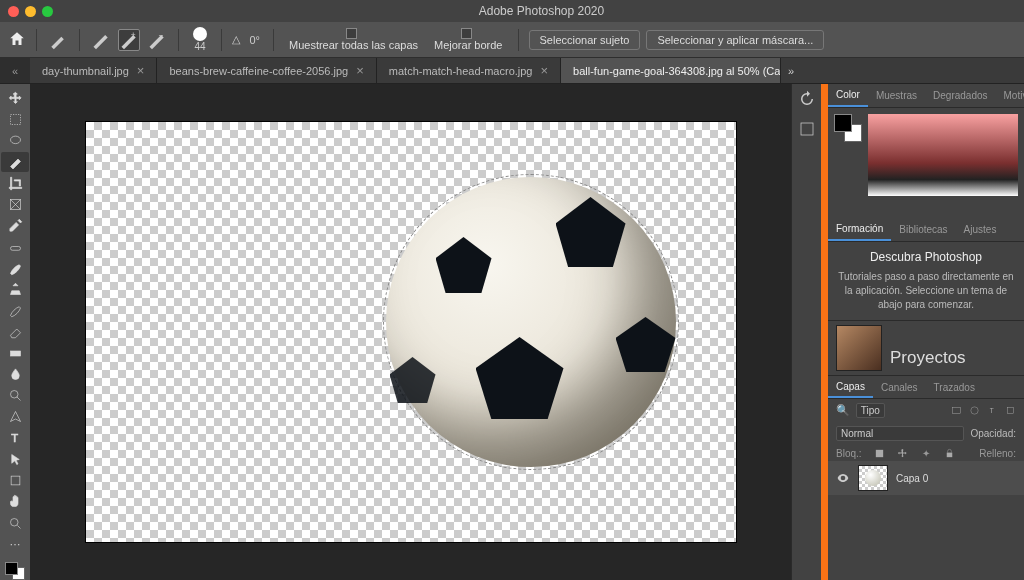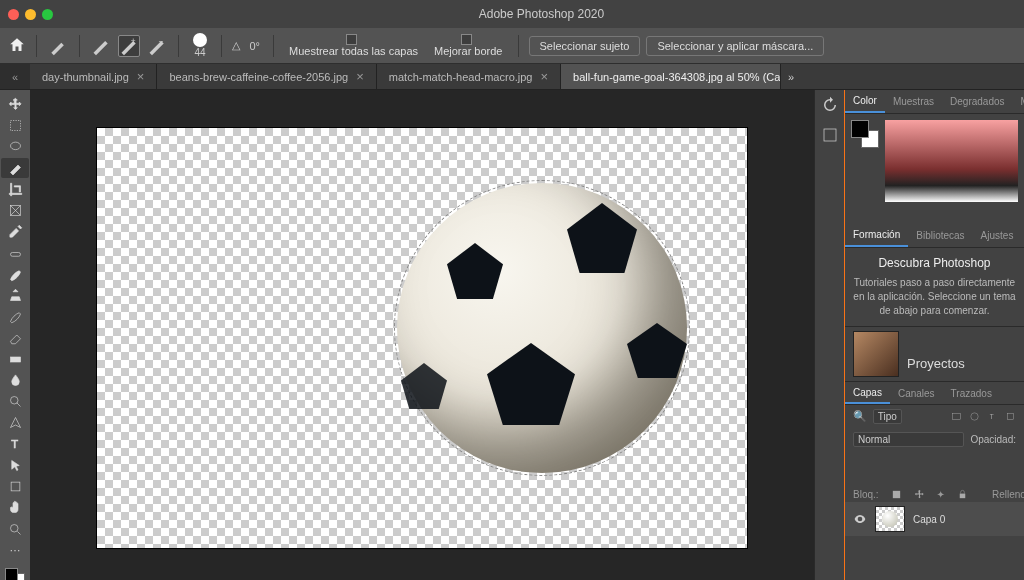--- a/index.html
+++ b/index.html
@@ -1,19 +1,19 @@
 <!DOCTYPE html>
 <html><head>
 <meta charset="utf-8">
 <style>
 * { margin:0; padding:0; box-sizing:border-box; font-family:"Lucida Grande","Segoe UI",sans-serif; user-select:none; }
 body { background:#535353; color:#ddd; font-size:11px; overflow:hidden; width:1024px; height:580px; position:relative; }
 
 
-.titlebar { height:28px; background:#424242; display:flex; align-items:center; padding-left:8px; }
+.titlebar { height:22px; background:#424242; display:flex; align-items:center; padding-left:8px; }
 .dot { width:11px; height:11px; border-radius:50%; margin-right:6px; }
 .dot.red{background:#ff5f57;} .dot.yel{background:#febc2e;} .dot.grn{background:#28c840;}
 .title-app { flex:1; text-align:center; font-size:12px; color:#ccc; }
 
 
 .optbar { height:36px; background:#535353; display:flex; align-items:center; padding:0 8px; gap:6px; border-bottom:1px solid #2e2e2e; }
 .home-icon svg{width:18px;height:18px;fill:#eee;}
 .sep { width:1px; height:22px; background:#3a3a3a; margin:0 4px;}
 .opt-ico { width:22px; height:22px; display:flex; align-items:center; justify-content:center; border:1px solid transparent; border-radius:2px;}
 .opt-ico.active{border-color:#888; background:#3d3d3d;}
@@ -60,47 +60,47 @@
 .pent.p3{width:60px;height:55px;left:230px;top:140px;clip-path:polygon(50% 0,100% 38%,82% 100%,18% 100%,0 38%);}
 .pent.p4{width:88px;height:82px;left:90px;top:160px;clip-path:polygon(50% 0,100% 38%,82% 100%,18% 100%,0 38%);}
 .pent.p5{width:46px;height:46px;left:4px;top:180px;clip-path:polygon(50% 0,100% 38%,82% 100%,18% 100%,0 38%);opacity:.85;}
 
 
 .rstrip{width:30px;background:#424242;border-left:1px solid #2a2a2a;display:flex;flex-direction:column;align-items:center;padding-top:6px;gap:12px;}
 .rstrip .ic{width:18px;height:18px;}
 .rstrip .ic svg{fill:#ccc;}
 
 
-.panels{width:180px;background:#424242;border-left:1px solid #f97316;display:flex;flex-direction:column;}
+.panels{width:203px;background:#424242;border-left:7px solid #f97316;display:flex;flex-direction:column;}
 .ptabs{display:flex;height:24px;border-bottom:1px solid #2a2a2a;}
 .ptab{padding:0 8px;font-size:10px;color:#999;display:flex;align-items:center;}
 .ptab.active{color:#eee;background:#424242;border-bottom:2px solid #4a90d9;}
 .color-panel{height:110px;display:flex;padding:6px;gap:6px;}
 .fgbg{position:relative;width:28px;height:28px;}
 .fgbg .fg{position:absolute;top:0;left:0;width:18px;height:18px;background:#000;border:1px solid #888;}
 .fgbg .bg{position:absolute;bottom:0;right:0;width:18px;height:18px;background:#fff;border:1px solid #666;}
 .spectrum{flex:1;height:82px;background:linear-gradient(to bottom, #f8a1a1, #7a2f2f 60%, #222, #fff);}
 .learn{padding:8px;}
 .learn h3{font-size:12px;font-weight:normal;color:#eee;text-align:center;margin-bottom:6px;}
 .learn p{font-size:10px;color:#bbb;text-align:center;line-height:1.4;}
 .thumb-row{display:flex;align-items:center;gap:8px;padding:4px 8px;border-top:1px solid #2a2a2a;}
 .thumb-row .thumb{width:46px;height:46px;background:linear-gradient(135deg,#b58863,#4a2f20);border:1px solid #222;}
-.thumb-row .lbl{font-size:13px;color:#ddd;margin-top:19px;}
+.thumb-row .lbl{font-size:17px;color:#ddd;margin-top:19px;}
 .layer-ctrl{padding:4px 8px;display:flex;align-items:center;gap:6px;font-size:10px;color:#bbb;}
 .layer-ctrl select, .layer-ctrl .sel{background:#3a3a3a;border:1px solid #555;color:#ccc;font-size:10px;padding:1px 4px;border-radius:2px;}
 .layer-row{display:flex;align-items:center;padding:4px 8px;gap:8px;background:#4d4d4d;}
 .eye{width:14px;height:14px;}
 .eye svg{fill:#ccc;}
 .lthumb{width:30px;height:26px;background:
   linear-gradient(45deg,#ccc 25%,transparent 25%,transparent 75%,#ccc 75%) 0 0/6px 6px,
   linear-gradient(45deg,#ccc 25%,#fff 25%,#fff 75%,#ccc 75%) 3px 3px/6px 6px;
   border:1px solid #222;position:relative;}
 .lthumb::after{content:"";position:absolute;left:6px;top:4px;width:16px;height:16px;border-radius:50%;background:radial-gradient(circle at 35% 30%,#fff,#bba);}
 .lname{font-size:10px;color:#ddd;}
-.lock-row{display:flex;align-items:center;gap:12px;padding:2px 8px;font-size:10px;color:#999;margin-top:35px;}
+.lock-row{display:flex;align-items:center;gap:12px;padding:2px 8px;font-size:10px;color:#999;}
 .mini{width:12px;height:12px;display:inline-flex;align-items:center;justify-content:center;}
 .mini svg{width:11px;height:11px;fill:#aaa;}
 </style>
 </head>
 <body>
 
 <div class="titlebar">
   <div class="dot red"></div>
   <div class="dot yel"></div>
   <div class="dot grn"></div>

